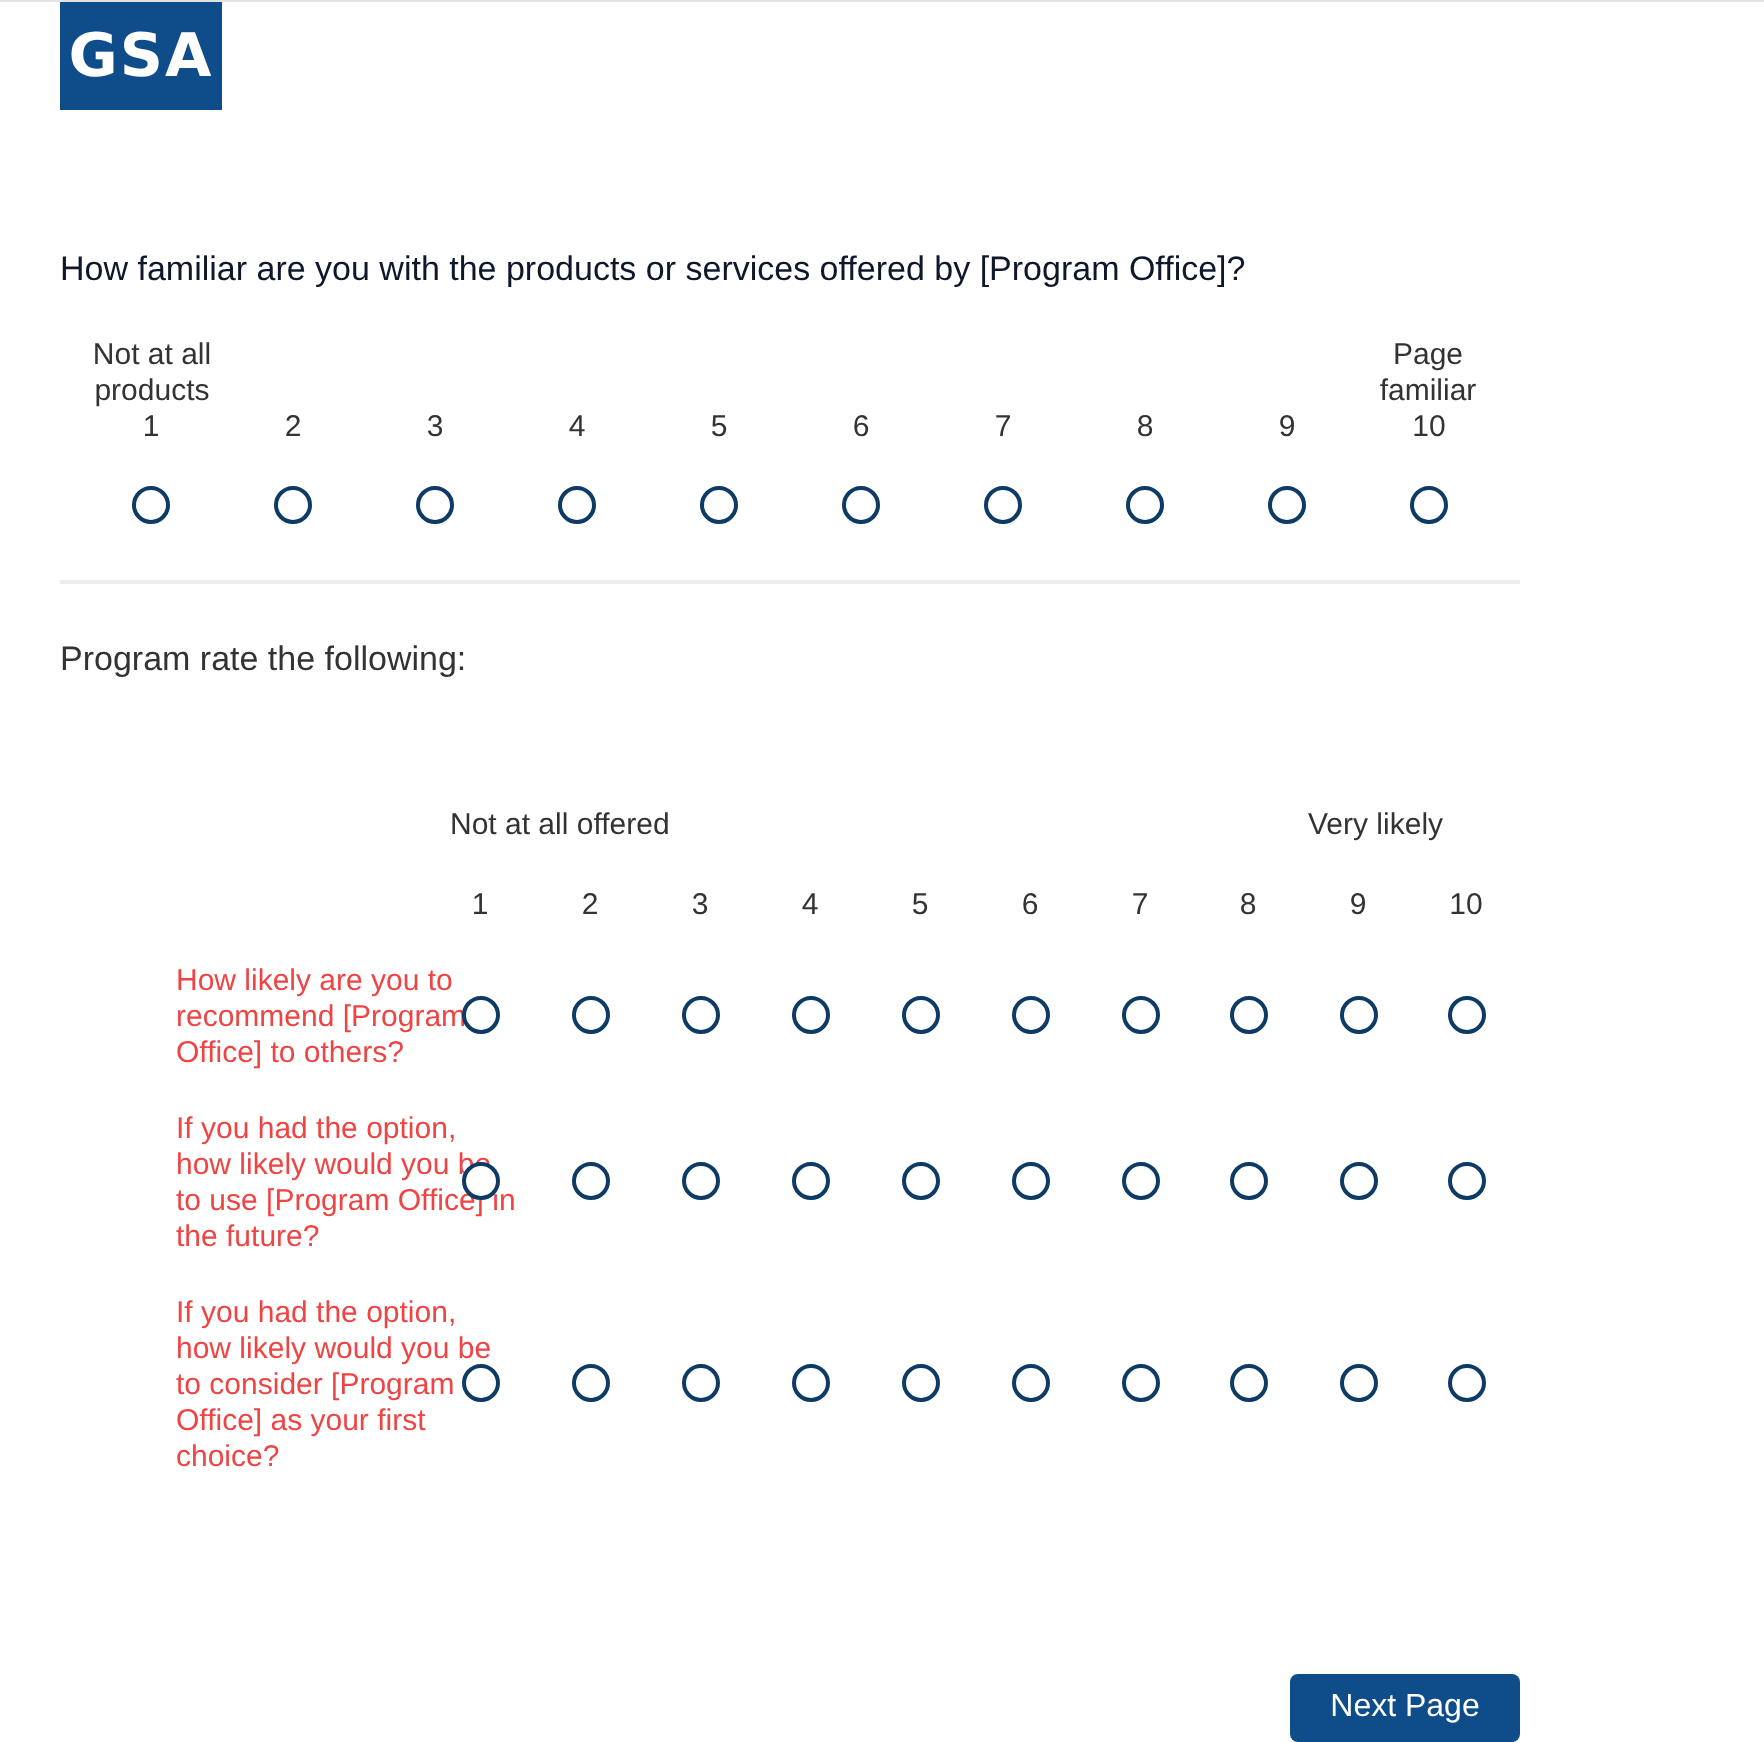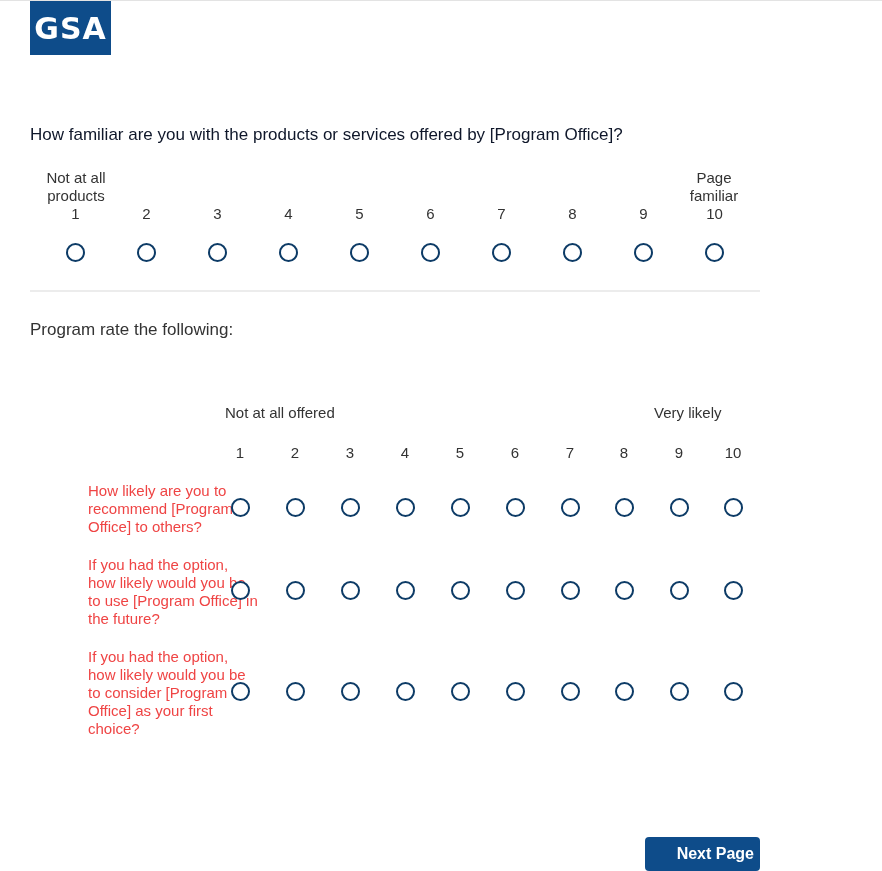--- a/index.html
+++ b/index.html
@@ -26,21 +26,21 @@
   .scale1 .radio-col { position: absolute; top: 74px; width: 71px; text-align: center; }
   .divider { position: absolute; left: 30px; top: 289px; width: 730px; height: 2px; background: #ececec; }
   .q2-title { position: absolute; left: 30px; top: 319px; font-size: 17px; color: #333; }
   .anchor { position: absolute; top: 403px; font-size: 15px; color: #333; }
   .grid-num { position: absolute; top: 443px; width: 40px; text-align: center; font-size: 15px; color: #333; }
   .row-label { position: absolute; left: 40px; width: 170px; font-size: 15px; line-height: 18px; color: #ef4444; margin-left: 48px; }
   .grid-radio { position: absolute; width: 40px; text-align: center; }
   .next-btn {
     position: absolute; left: 645px; top: 836px; width: 115px; height: 34px;
     background: #0e4c8a; color: #ffffff; border: none; border-radius: 4px;
-    font-family: "Liberation Sans", sans-serif; font-size: 16px; font-weight: bold; cursor: pointer; text-align: right;
+    font-family: "Liberation Sans", sans-serif; font-size: 16px; font-weight: normal; cursor: pointer;
   }
 </style>
 </head>
 <body>
 
 <div class="logo">
   <span>GSA</span>
 </div>
 
 <div class="q1-title">How familiar are you with the products or services offered by [Program Office]?</div>

